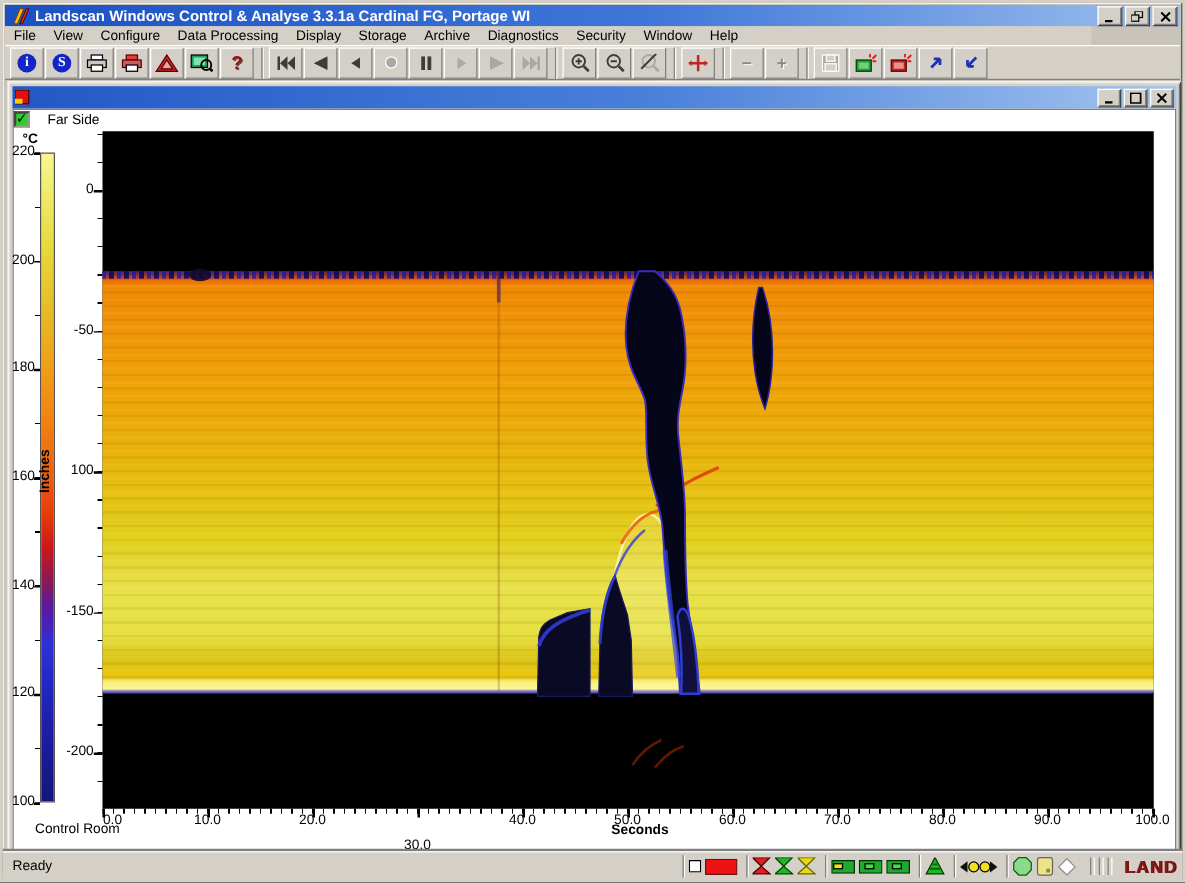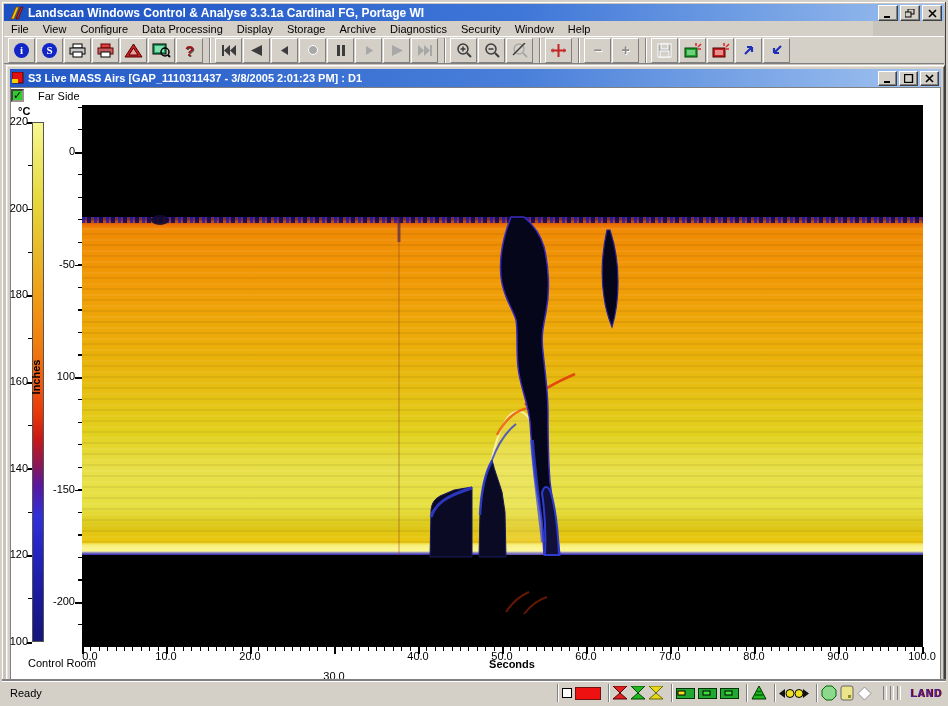--- a/index.html
+++ b/index.html
@@ -86,21 +86,21 @@
   .ctrlroom{position:absolute;left:26px;top:655px;}
   .degc{position:absolute;left:16px;top:103px;font-weight:bold;}
   
   .statusbar{position:absolute;left:0;bottom:0;width:948px;height:22px;background:#d4d0c8;
     border-top:1px solid #fff;box-shadow:0 -2px 0 #808080;display:flex;align-items:center;}
   .statusbar .ready{margin-left:8px;}
   .tray{position:absolute;right:4px;top:2px;display:flex;align-items:center;gap:3px;height:18px;}
   .traygroup{display:flex;align-items:center;gap:3px;padding:0 4px;height:18px;
     border-left:1px solid #808080;box-shadow:inset 1px 0 0 #fff;}
   .trayicon{display:flex;align-items:center;justify-content:center;}
-  .brand{color:#4c1d95;font-weight:bold;font-size:10px;letter-spacing:1px;font-family:"Liberation Sans",sans-serif;
+  .brand{color:#7f1d1d;font-weight:bold;font-size:14px;letter-spacing:1px;font-family:"Liberation Sans",sans-serif;
     text-shadow:1px 0 0 #7a0000;margin:0 4px 0 6px;}
   .sepbars{display:flex;gap:3px;margin-left:4px;}
   .sepbar{width:2px;height:14px;border-left:1px solid #808080;border-right:1px solid #fff;}
 </style>
 </head>
 <body>
 
 <div id="root">
 
   <div class="titlebar">
@@ -314,21 +314,20 @@
         </div>
       </div>
     </div>
 
   <div class="docwin">
     <div class="doc-titlebar">
       <svg width="12" height="12">
         <rect x="0" y="0" width="11" height="11" fill="#e01010" stroke="#500"></rect>
         <rect x="0" y="7" width="6" height="4" fill="#f4d000"></rect>
       </svg>
-      <span class="title">S3 Live MASS Airs [GAP_1110311437 - 3/8/2005 2:01:23 PM] : D1</span>
       <div class="winbtns" style="top:2px;">
         <div class="winbtn" style="width:17px;height:13px;">
             <svg width="10" height="9">
               <rect x="1" y="7" width="6" height="2" fill="#000"></rect>
             </svg>
           </div>
         <div class="winbtn" style="width:17px;height:13px;">
             <svg width="10" height="9">
               <rect x="0.5" y="0.5" width="8" height="8" fill="none" stroke="#000" stroke-width="1.4"></rect>
             </svg>

